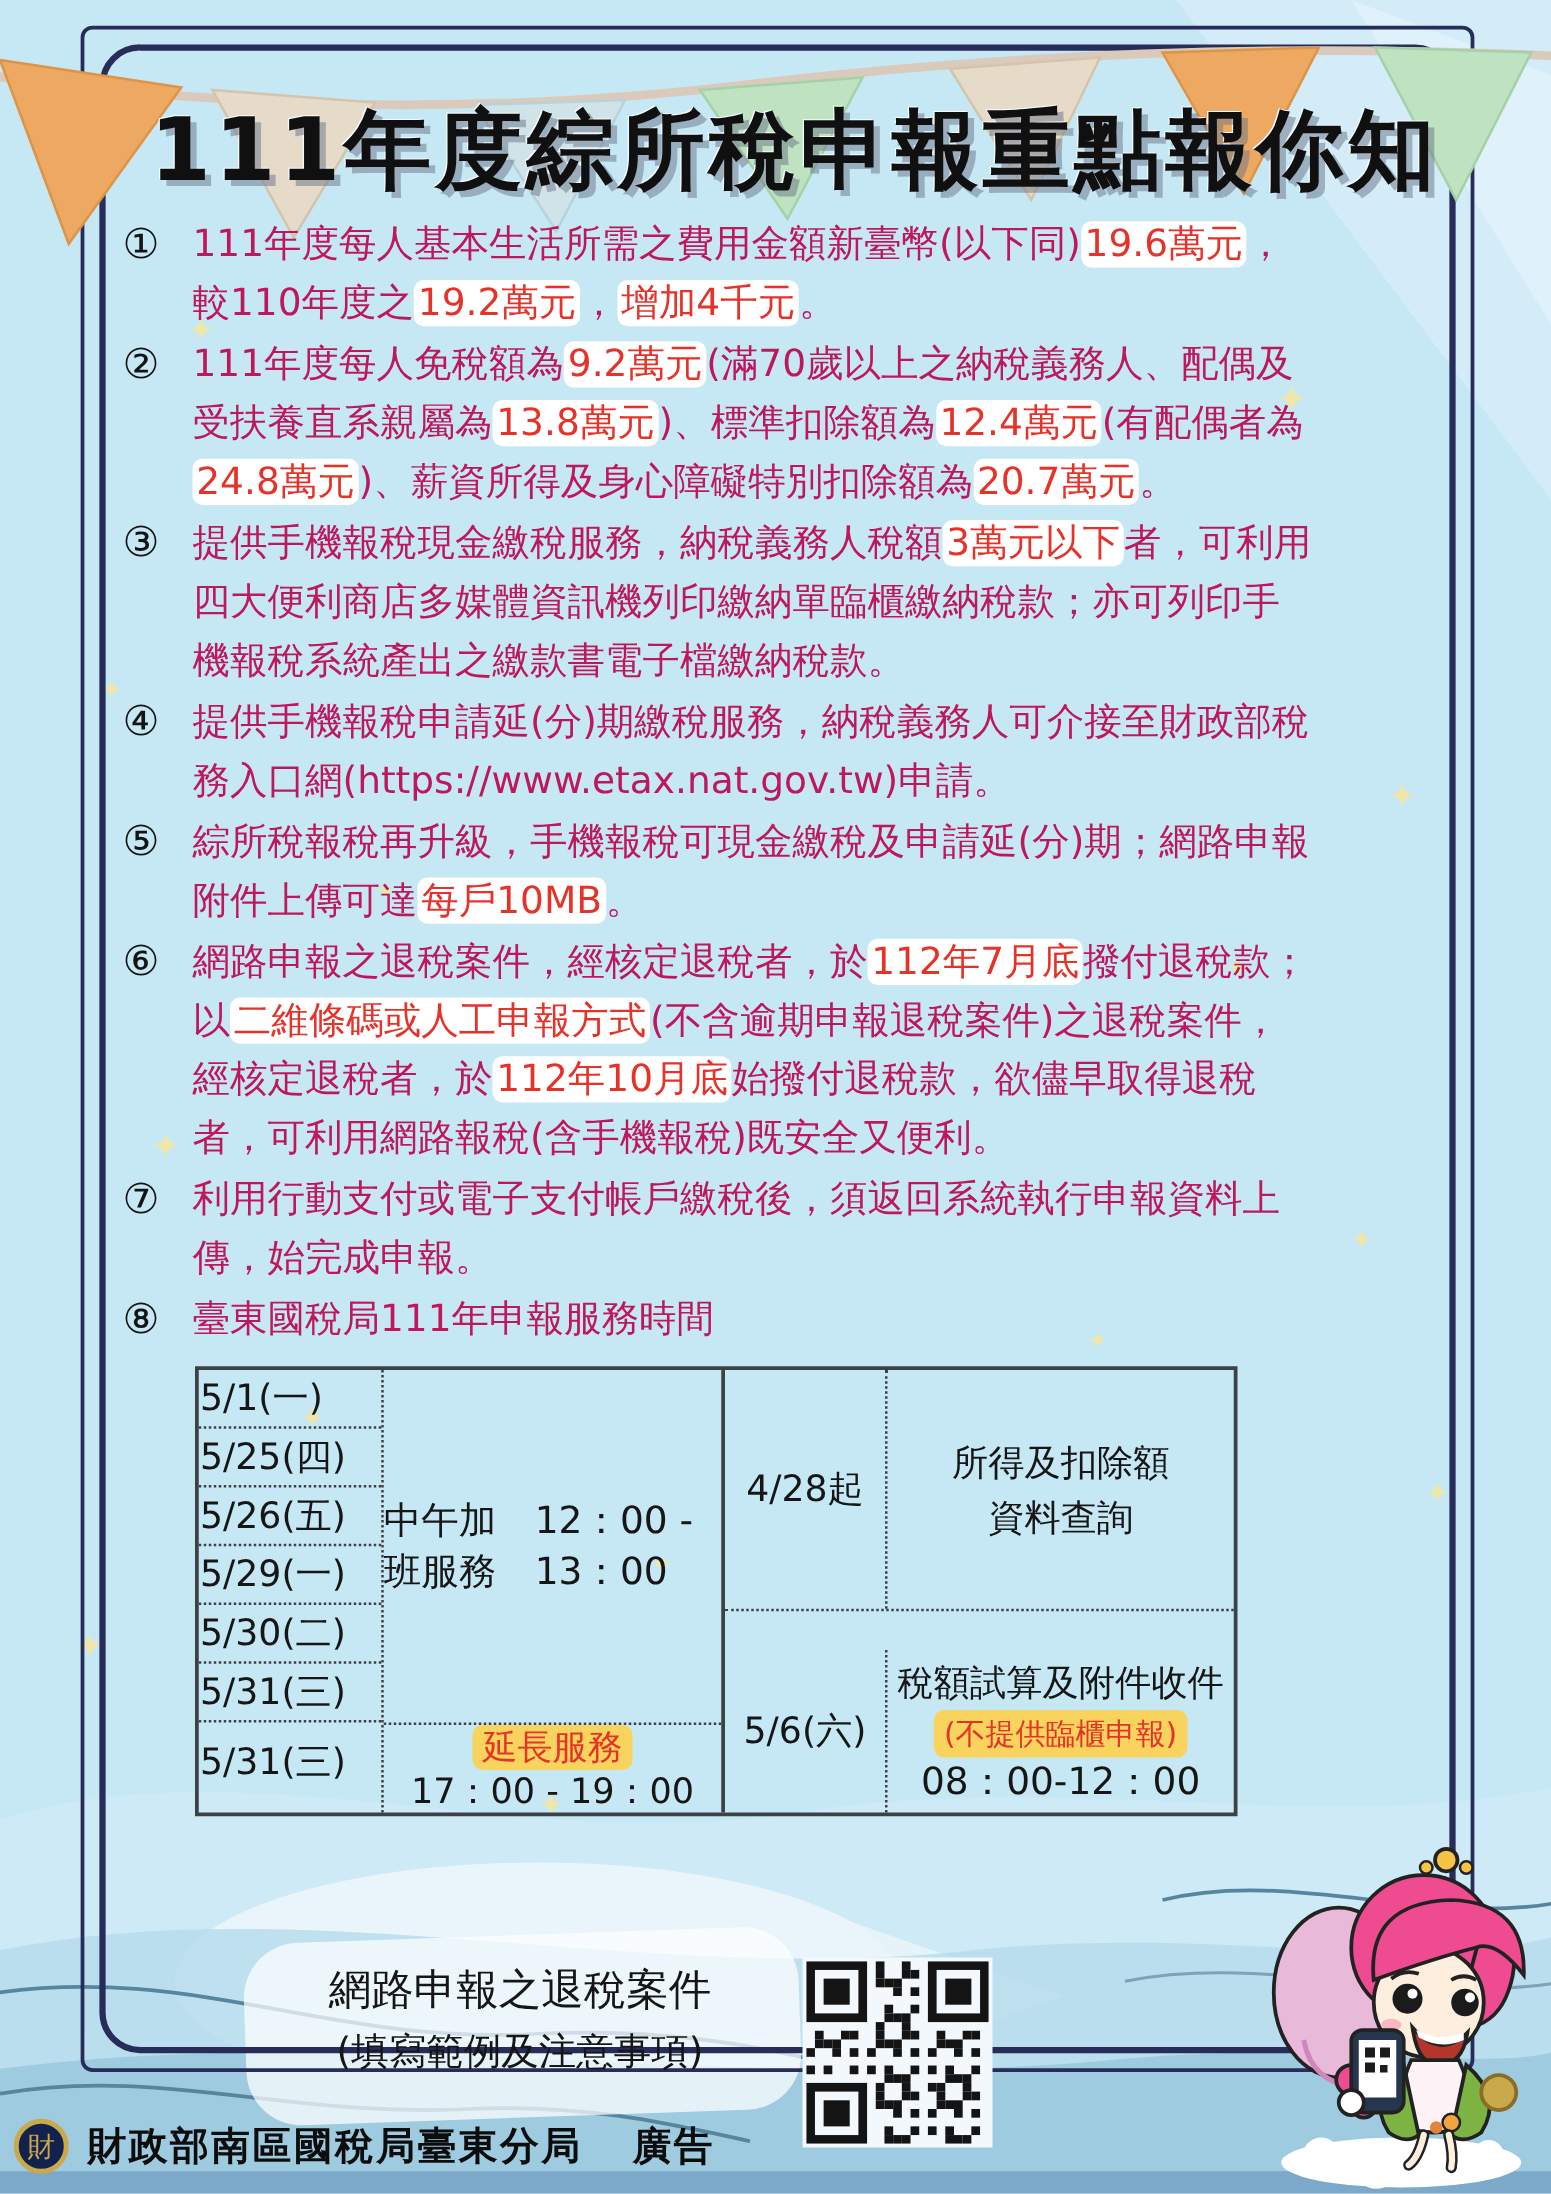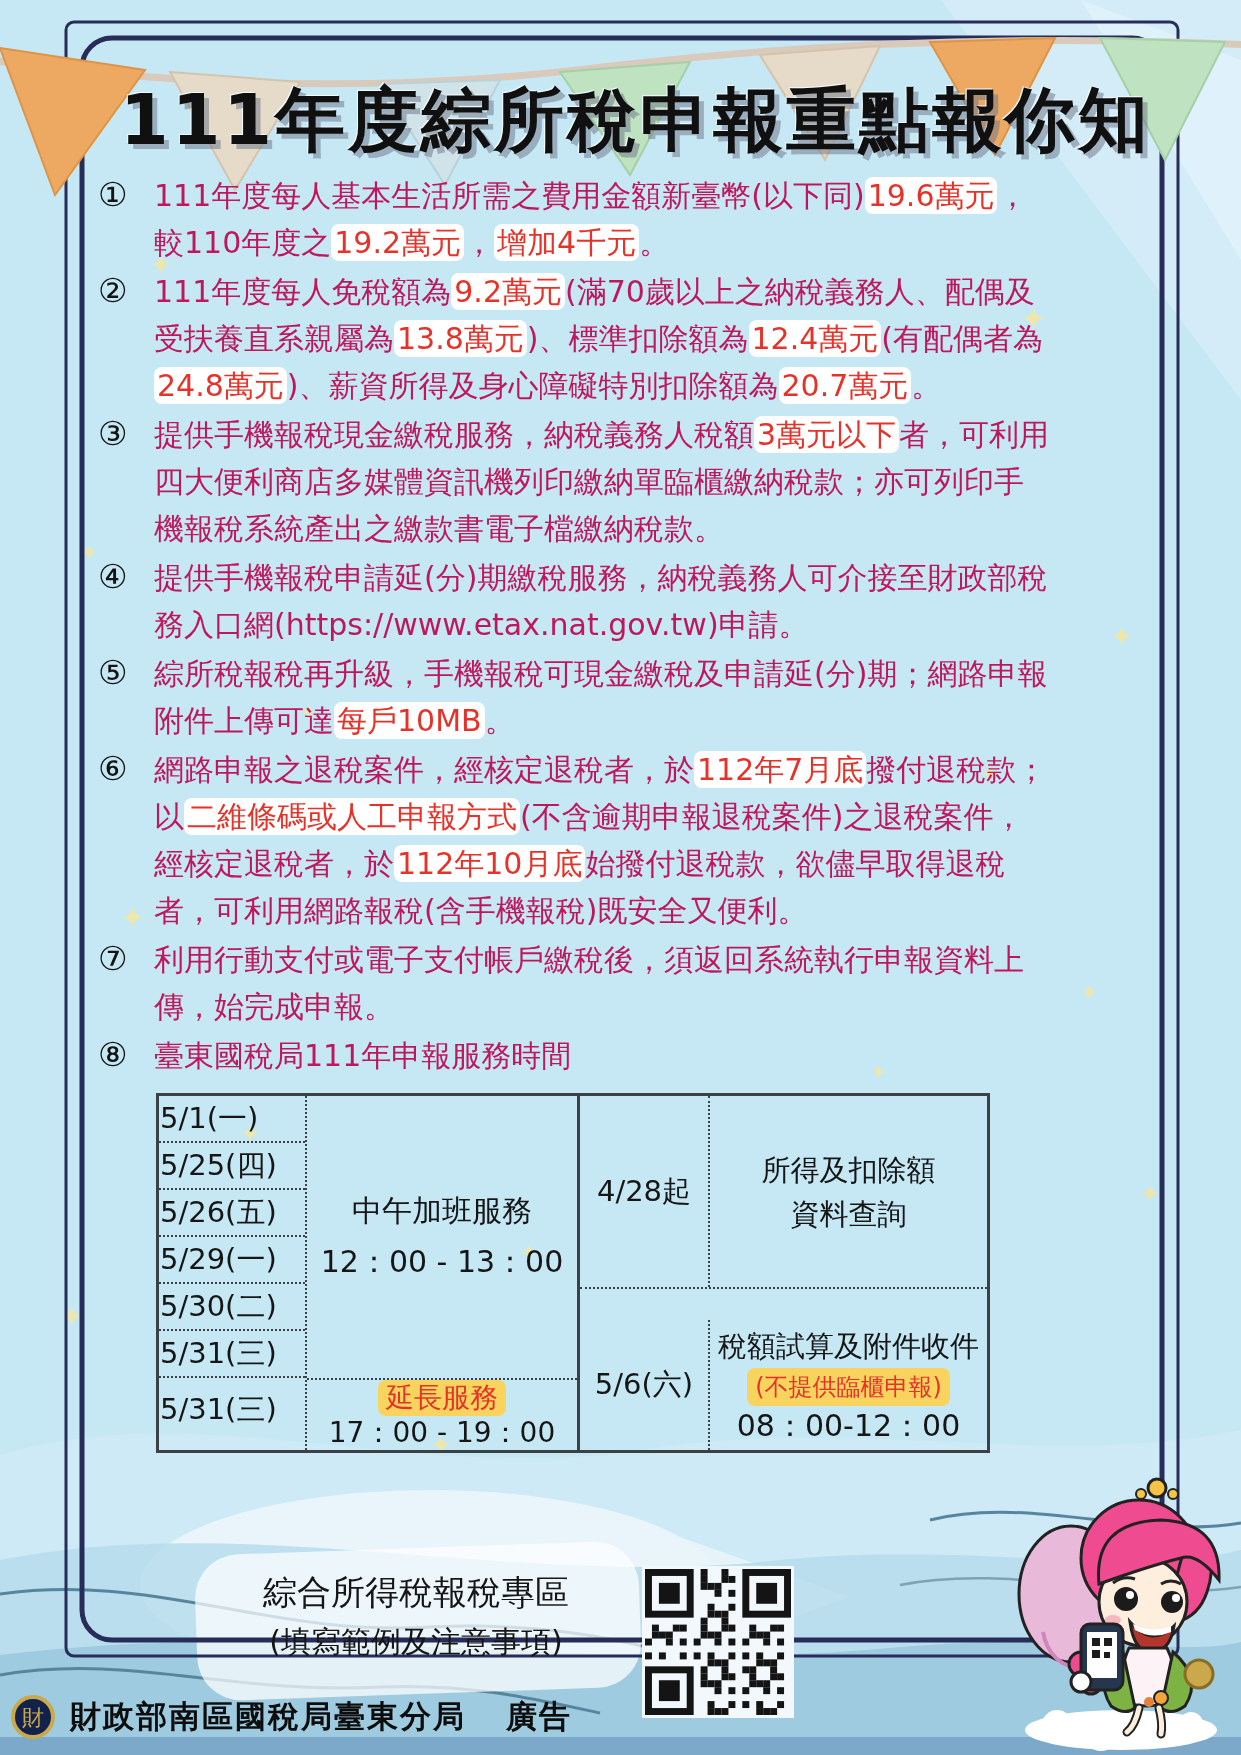--- a/index.html
+++ b/index.html
@@ -33,21 +33,21 @@
   .sg-rh{color:#e5332a;background:#ffffff;border-radius:8px;padding:1px 3px;
          -webkit-box-decoration-break:clone;box-decoration-break:clone;}
 
   
   .table{margin:14px 0 0 58px;width:828px;border:3px solid #3c4146;display:flex;font-size:29px;}
   .tl{width:418px;display:flex;}
   .dates{width:146px;display:flex;flex-direction:column;}
   .date-cell{height:47px;border-bottom:2px dotted #3c4146;display:flex;align-items:center;padding-left:1px;box-sizing:border-box;}
   .date-cell.last{height:63px;border-bottom:none;}
   .svc{flex:1;border-left:2px dotted #3c4146;display:flex;flex-direction:column;}
-  .noon{height:284px;border-bottom:2px dotted #3c4146;display:flex;flex-direction:column;
+  .noon{height:284px;border-bottom:2px dotted #3c4146;display:flex;flex-direction:row;
         justify-content:center;align-items:center;gap:10px;box-sizing:border-box;font-size:30px;}
   .ext{flex:1;display:flex;flex-direction:column;align-items:center;justify-content:center;font-size:28px;line-height:34px;}
   .hl-y{color:#e5332a;background:#f8d35e;border-radius:8px;padding:1px 8px;}
   .trh{flex:1;border-left:3px solid #3c4146;display:flex;flex-direction:column;gap:31px;}
   .rowA{height:193px;border-bottom:2px dotted #3c4146;display:flex;box-sizing:border-box;}
   .rowB{flex:1;display:flex;}
   .rdate{width:128px;display:flex;align-items:center;justify-content:center;}
   .rdesc{flex:1;border-left:2px dotted #3c4146;display:flex;flex-direction:column;
          align-items:center;justify-content:center;line-height:44px;}
   .rdesc .small{font-size:24px;line-height:36px;}
@@ -206,21 +206,21 @@
             <span class="hl-y small">(不提供臨櫃申報)</span>
             <span class="time">08：00-12：00</span>
           </div>
         </div>
       </div>
     </div>
   </div>
 
   <div class="blob"></div>
   <div class="link-text">
-    <div class="l1">綜合所得稅報稅專區</div>
+    <div class="l1">網路申報之退稅案件</div>
     <div class="l2">(填寫範例及注意事項)</div>
   </div>
 
   <div class="qr">
     <svg viewBox="0 0 147 147" width="146" height="146">
       <g fill="#141414">
         <rect x="0" y="0" width="49" height="49"></rect>
           <rect x="98" y="0" width="49" height="49"></rect>
           <rect x="0" y="98" width="49" height="49"></rect>
       </g>

